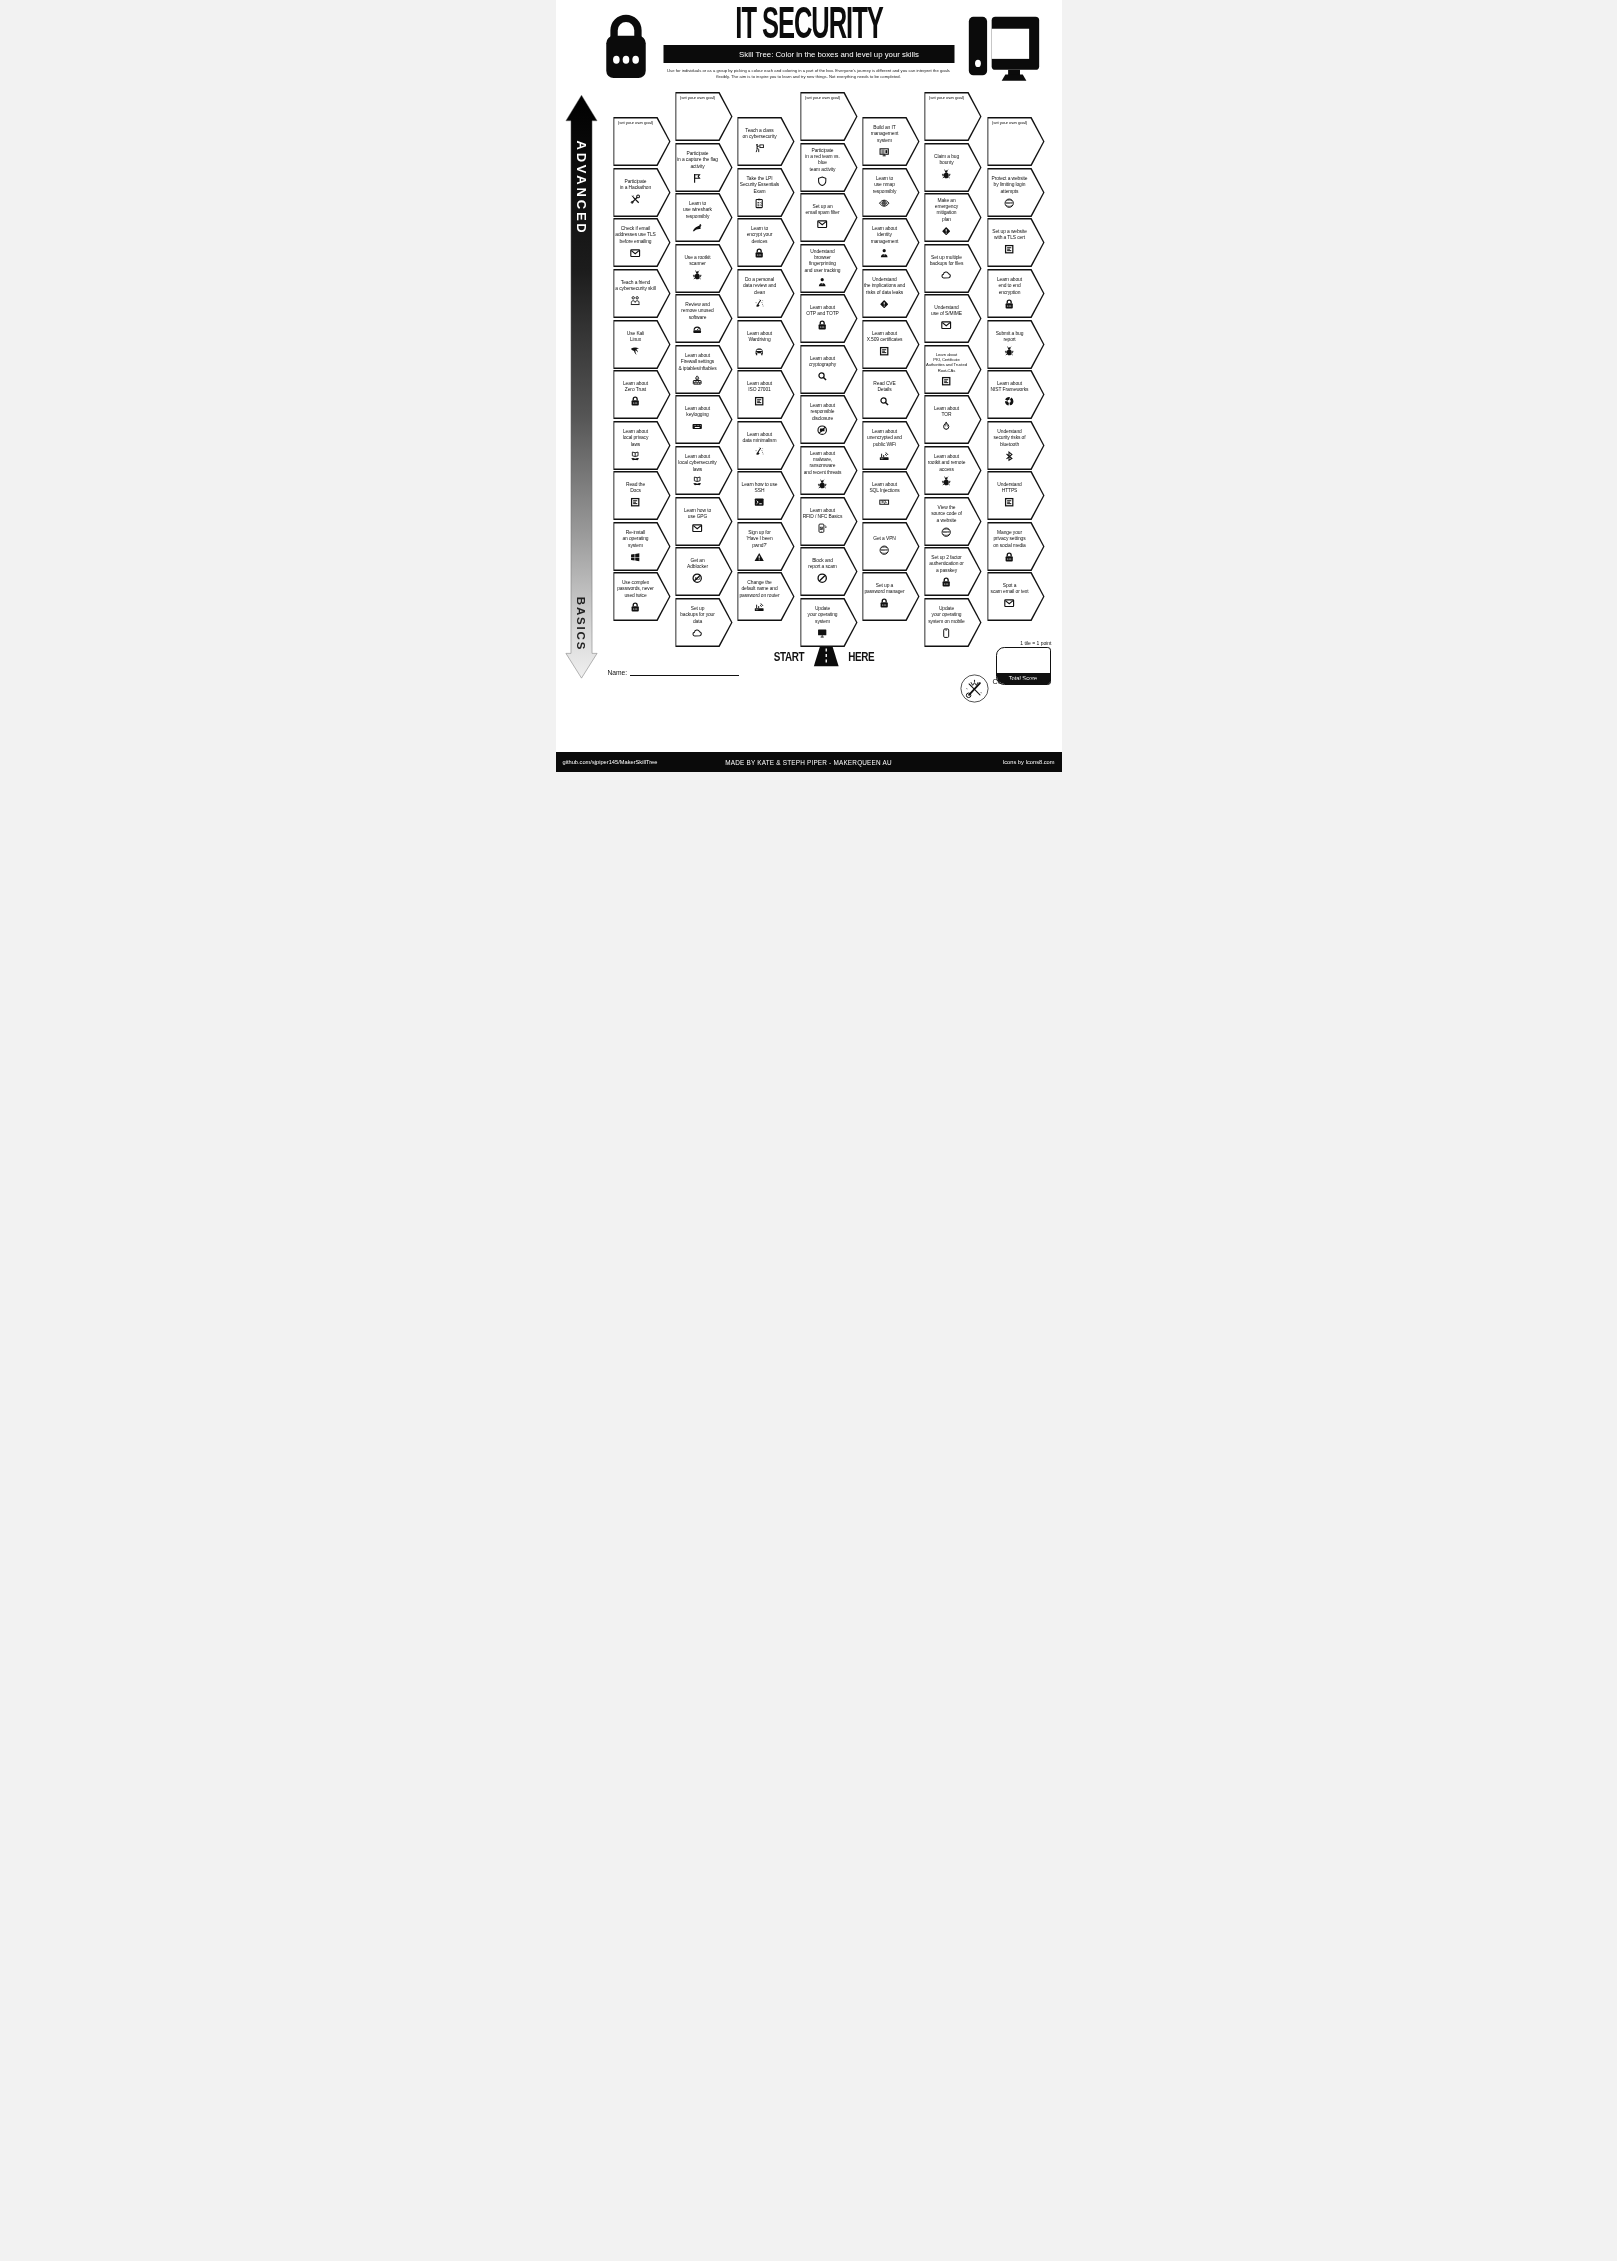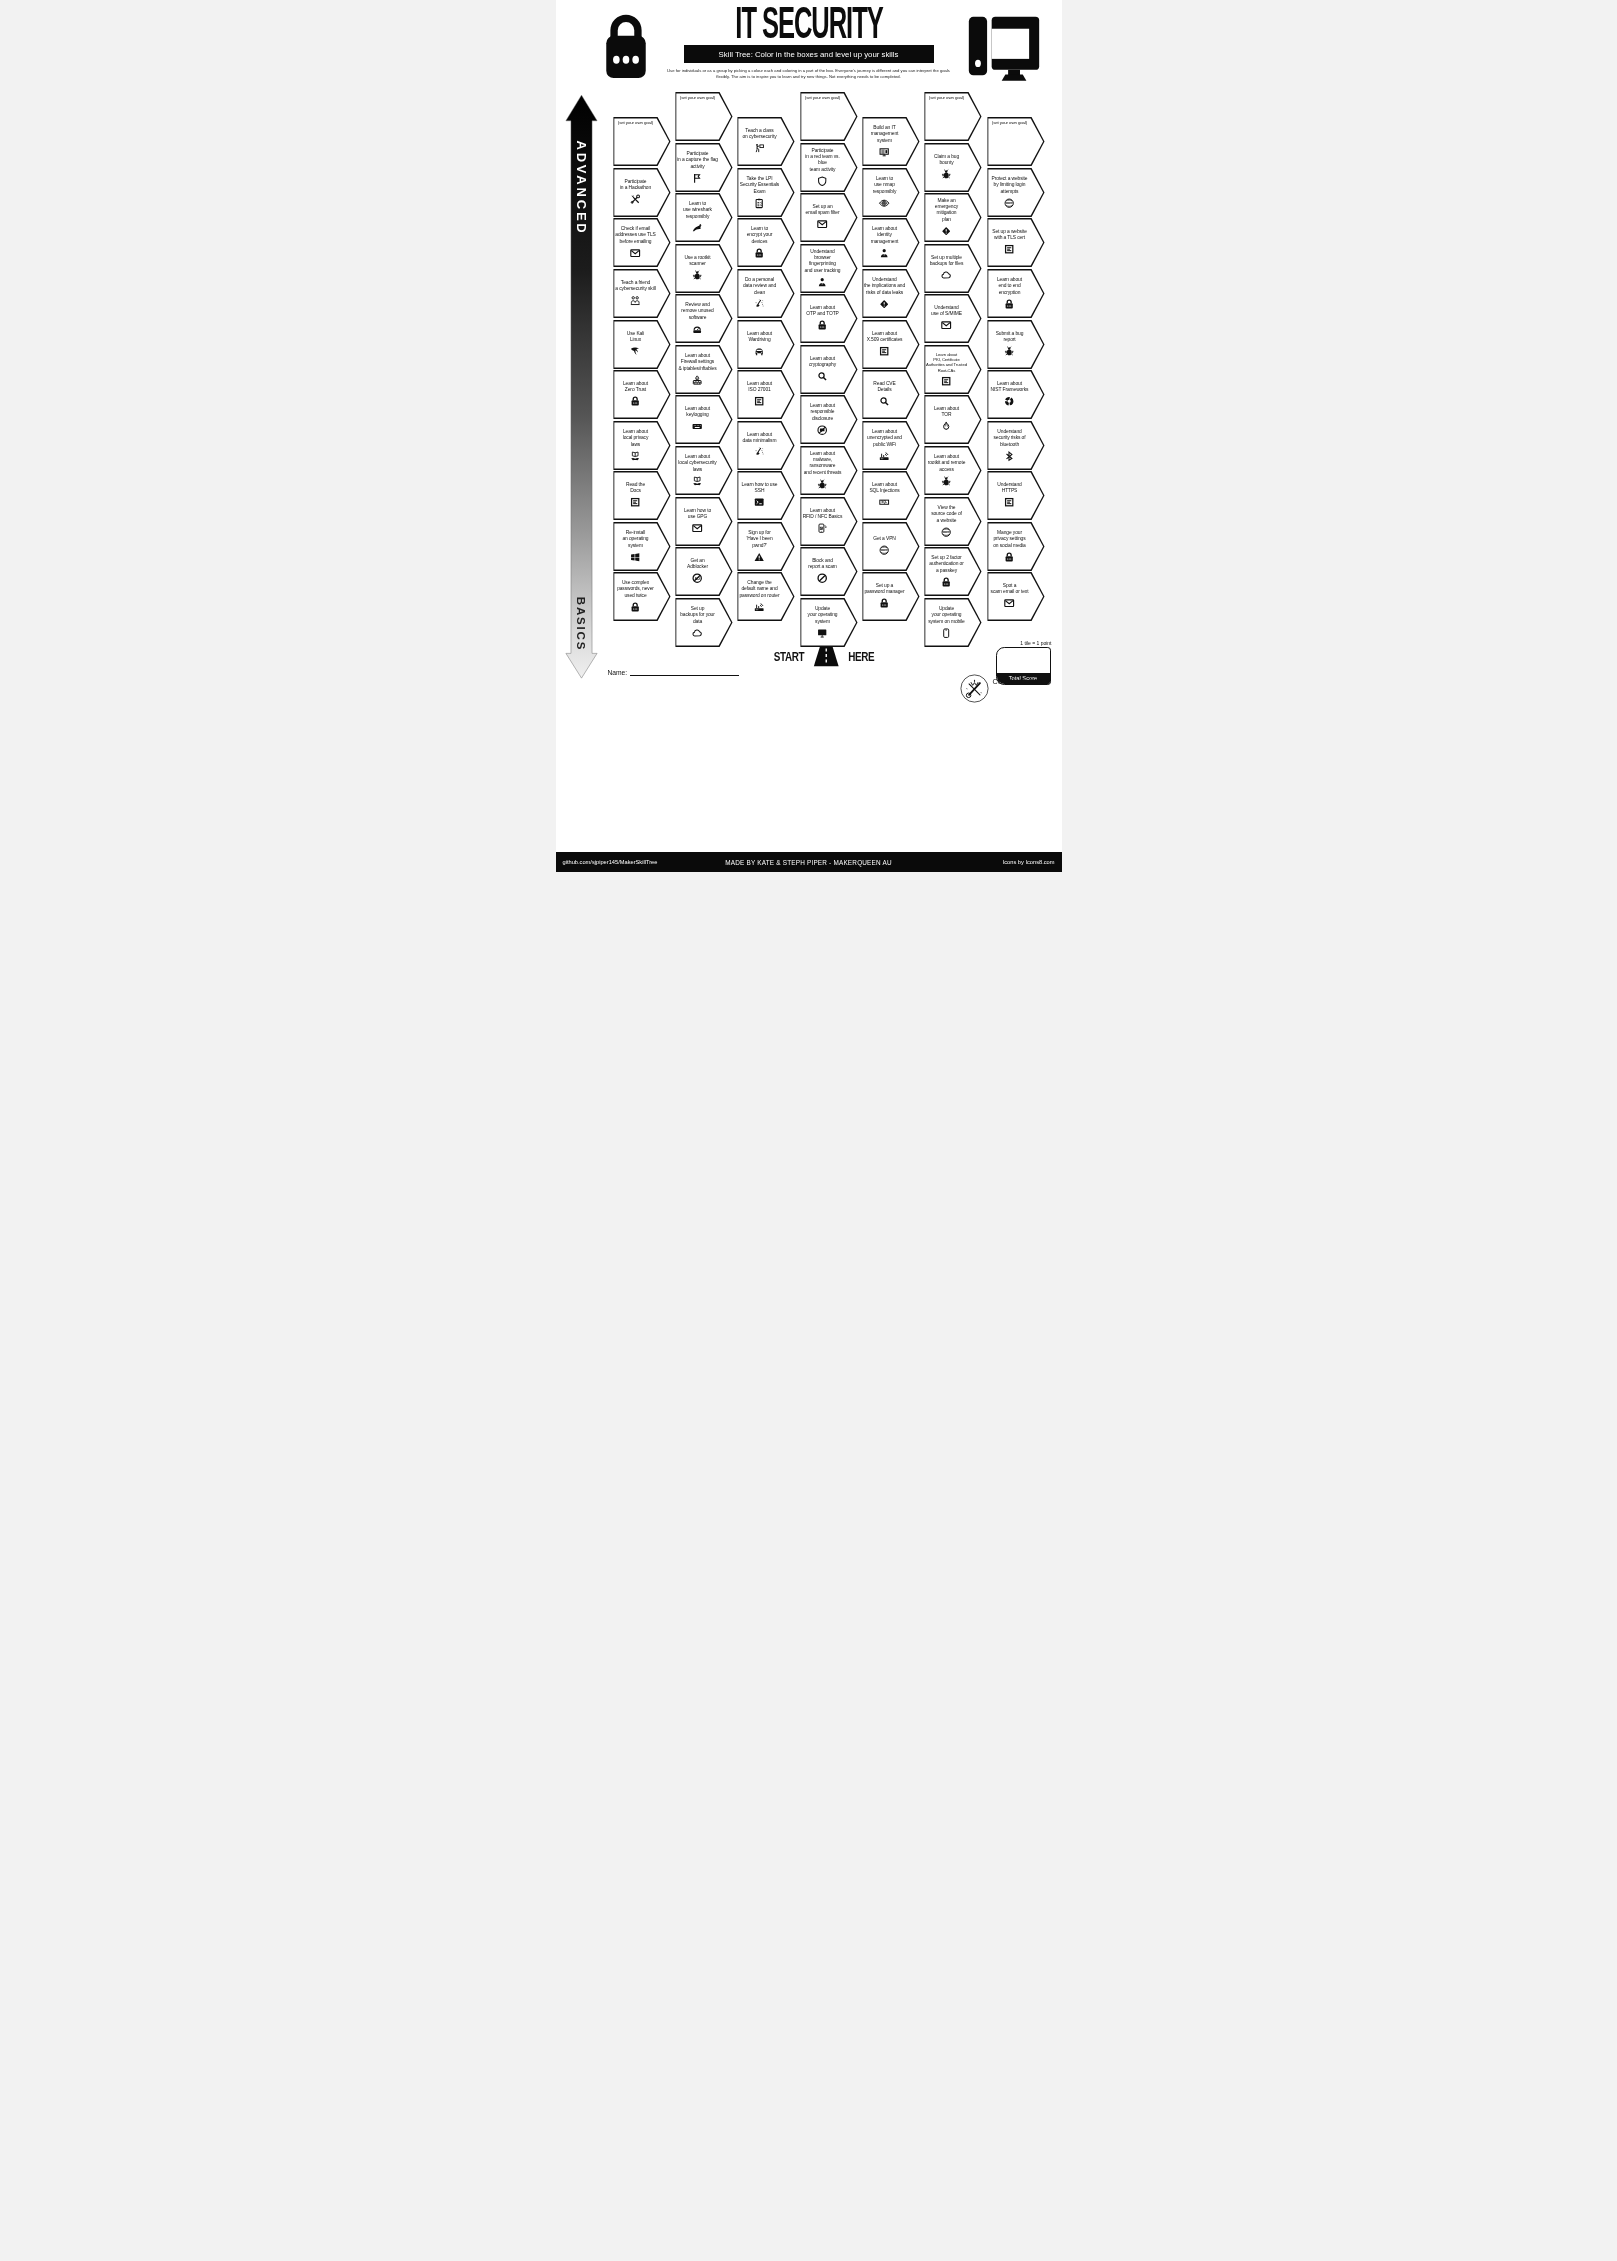--- a/index.html
+++ b/index.html
@@ -1,23 +1,23 @@
 <!DOCTYPE html>
 <html style="font-size:7.4px"><head>
 <meta charset="utf-8">
 <style>
   html,body{margin:0;padding:0;background:#f2f2f2;}
-  .page{position:relative;width:506px;height:872px;background:#fff;margin:0 auto;
+  .page{position:relative;width:506px;height:772px;background:#fff;margin:0 auto;
         font-family:"Liberation Sans",sans-serif;overflow:hidden;color:#111;}
   
   .title{position:absolute;top:0px;left:0;right:0;text-align:center;font-size:44px;font-weight:900;
          letter-spacing:-1.8px;white-space:nowrap;transform:scaleX(.58);color:#0c0c0c;line-height:1.05;}
   .banner{position:absolute;top:45px;left:50%;transform:translateX(-50%);width:250px;height:18.4px;
           background:#0b0b0b;color:#fff;display:flex;align-items:center;justify-content:center;
-          font-size:7.8px;white-space:nowrap;}
+          font-size:7.8px;white-space:nowrap;padding-left:41px;}
   .description{position:absolute;top:68px;left:50%;transform:translateX(-50%);width:285px;
                text-align:center;font-size:4.2px;line-height:1.5;color:#1a1a1a;}
   .hdr-icon{position:absolute;}
   
   .axis{position:absolute;left:9.2px;top:94px;width:33px;height:588px;}
   .axis-label{position:absolute;transform:translate(-50%,-50%) rotate(90deg);font-weight:800;white-space:nowrap;}
   .axis-label--adv{left:16.6px;top:94px;color:#fff;font-size:13px;letter-spacing:2.8px;}
   .axis-label--bas{left:16.6px;top:530px;color:#222;font-size:11.5px;letter-spacing:1.8px;}
   
   .hex{position:absolute;width:70px;height:49px;background:#111;

